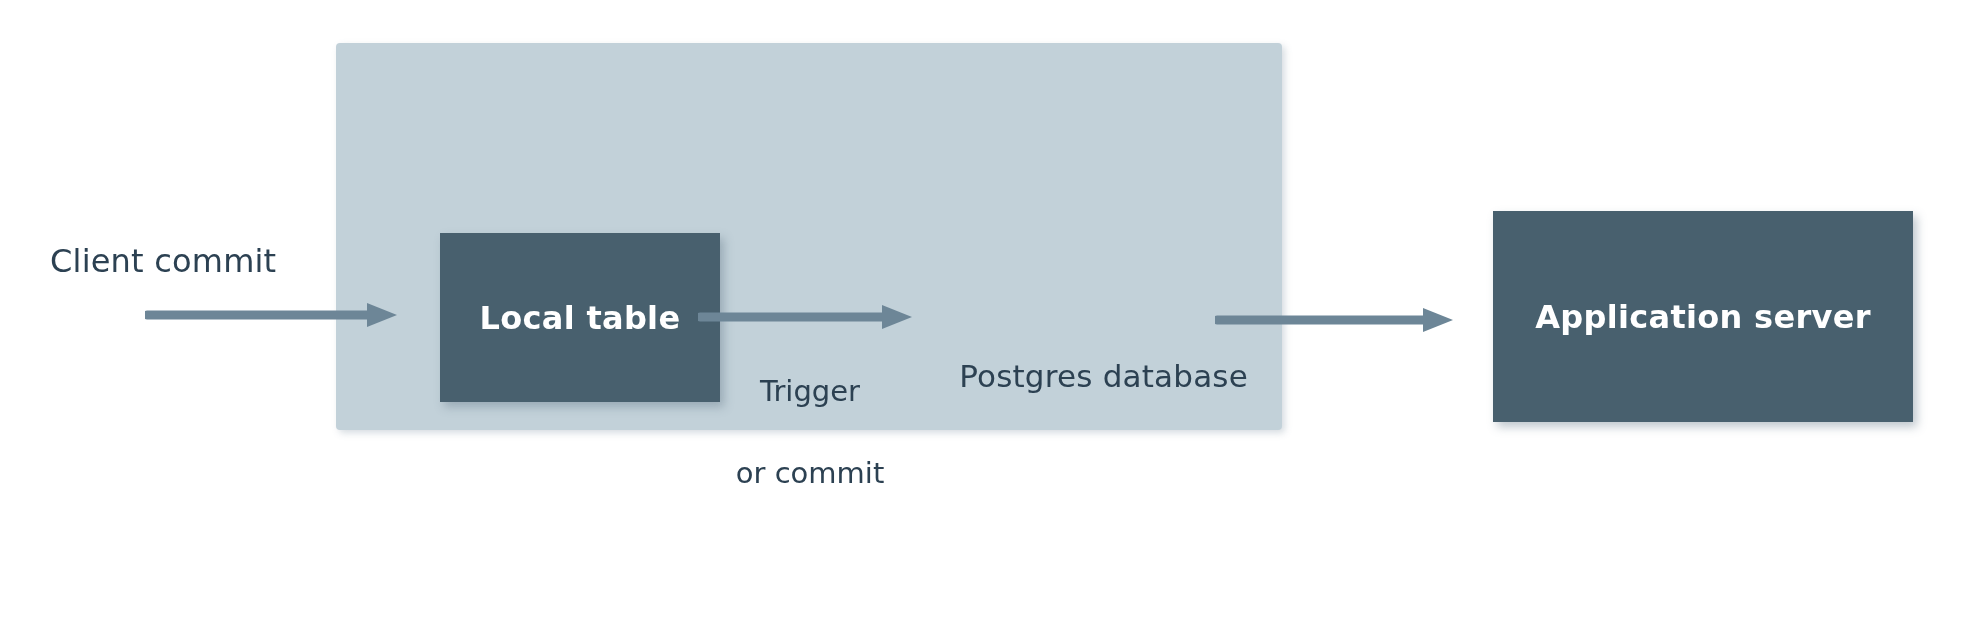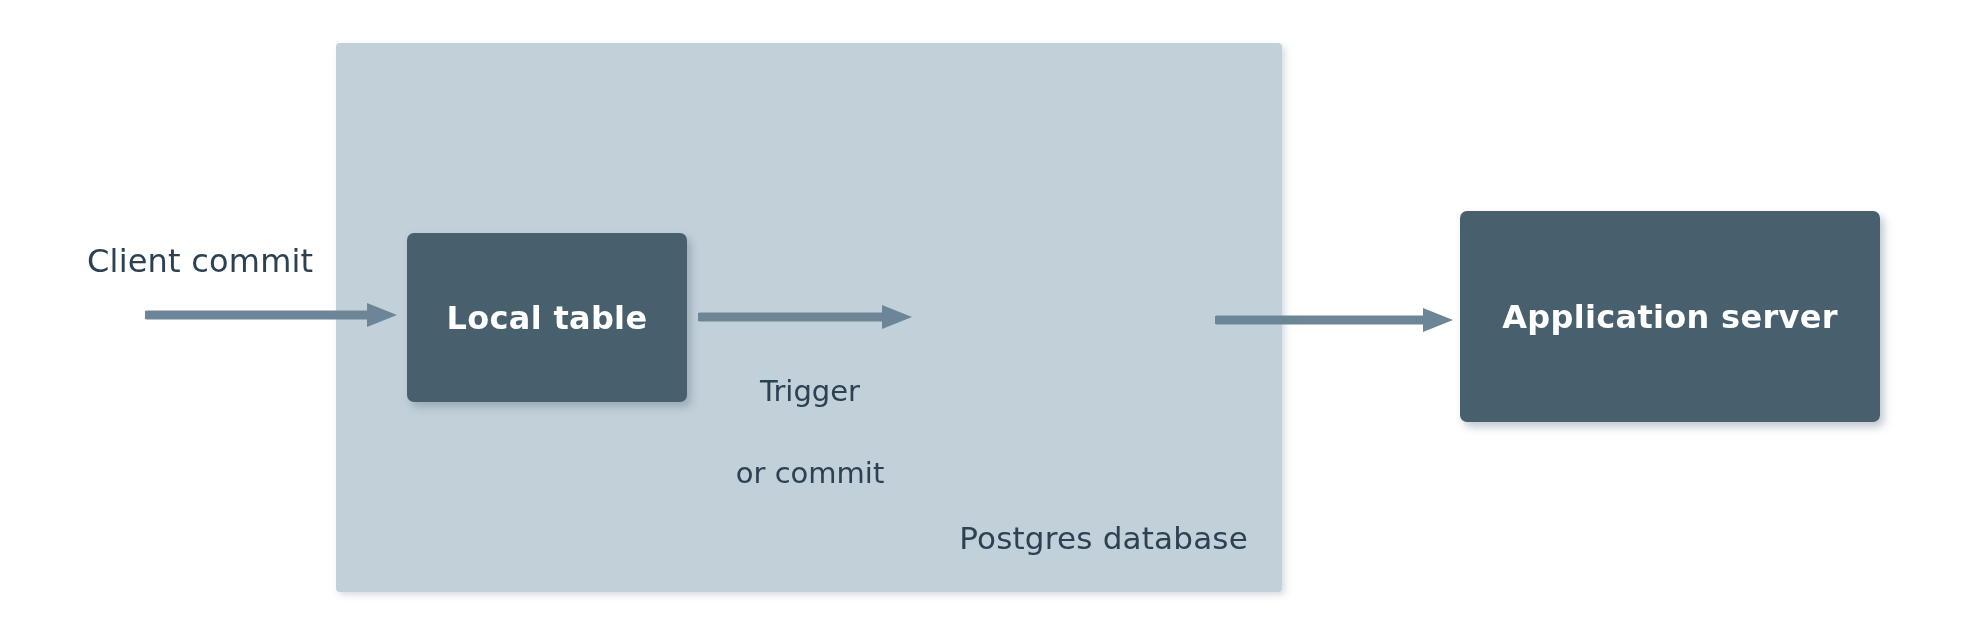--- a/index.html
+++ b/index.html
@@ -17,44 +17,45 @@
     background: #ffffff;
     overflow: hidden;
   }
 
   
   .db-container {
     position: absolute;
     left: 336px;
     top: 43px;
     width: 946px;
-    height: 549px;
+    height: 387px;
     background: #c2d1d9;
     border-radius: 4px;
     box-shadow: 3px 3px 7px rgba(120,140,155,0.30);
   }
   .db-container-label {
     position: absolute;
     right: 34px;
     bottom: 36px;
     font-size: 31px;
     color: #2c4152;
     letter-spacing: 0.2px;
     white-space: nowrap;
   }
 
   
   .node-box {
     position: absolute;
     background: #48606e;
-    border-radius: 7px;
+    border-radius: 0;
     box-shadow: 4px 5px 9px rgba(90,110,125,0.38);
     display: flex;
     align-items: center;
     justify-content: center;
+    margin-left: 33px;
   }
   .node-box-label {
     color: #ffffff;
     font-size: 32px;
     font-weight: bold;
     letter-spacing: 0.3px;
     white-space: nowrap;
   }
 
   #node-local-table {
@@ -103,21 +104,20 @@
   .free-label {
     position: absolute;
     color: #2c4152;
     white-space: nowrap;
   }
   #label-client-commit {
     left: 50px;
     top: 242px;
     font-size: 32px;
     letter-spacing: 0.2px;
-    margin-left: 37px;
   }
   #label-trigger-rewrite {
     left: 735px;
     top: 330px;
     width: 150px;
     text-align: center;
     font-size: 29px;
     line-height: 42px;
     white-space: normal;
   }

